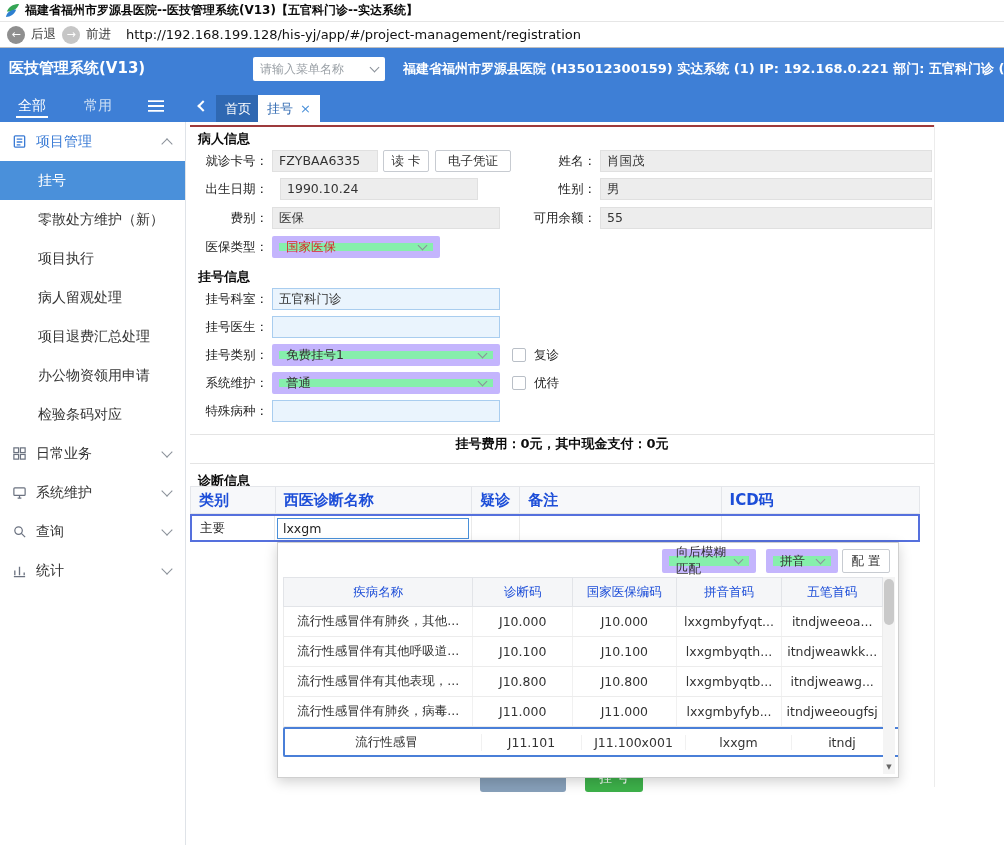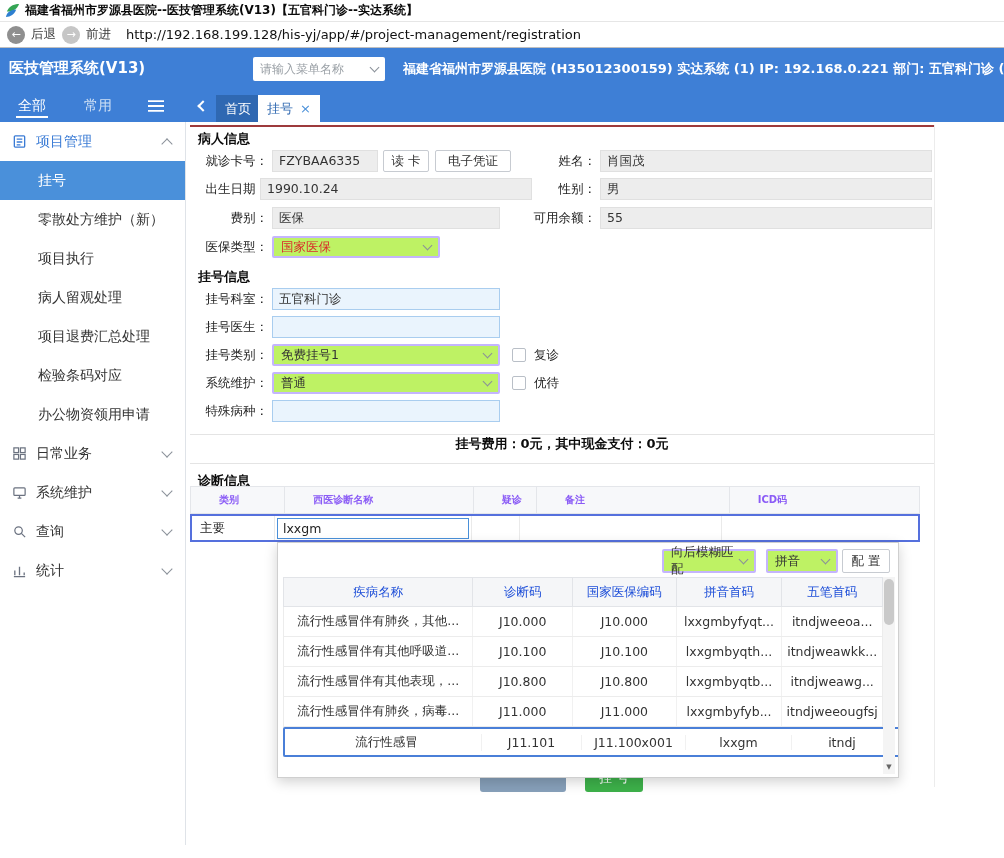--- a/index.html
+++ b/index.html
@@ -55,32 +55,32 @@
 
   
   .main{position:absolute;left:186px;top:122px;width:818px;height:736px;background:#fff;}
   .redline{position:absolute;left:4px;top:3px;width:744px;height:2px;background:#9d3a3c;}
   .rightline{position:absolute;left:748px;top:3px;width:1px;height:662px;background:#ececec;}
   .sectitle{position:absolute;font-size:13px;font-weight:700;color:#0c0c0c;}
   .flabel{position:absolute;width:82px;text-align:right;font-size:12.5px;color:#222;line-height:22px;white-space:nowrap;}
   .fld{position:absolute;height:22px;line-height:20px;padding:0 6px;font-size:12.5px;overflow:hidden;white-space:nowrap;}
   .fld.gray{background:#ededed;border:1px solid #e0e0e0;color:#333;}
   .fld.blue{background:#eaf4fd;border:1px solid #a9cdef;color:#333;}
-  .sel{position:absolute;height:22px;background:#bef264;border:2px solid #c4b5fd;border-radius:2px;display:flex;align-items:center;justify-content:space-between;padding:0 7px;font-size:12.5px;color:#333;}
+  .sel{position:absolute;height:22px;background:#86efac;border:7px solid #c4b5fd;border-radius:2px;display:flex;align-items:center;justify-content:space-between;padding:0 7px;font-size:12.5px;color:#333;}
   .sel .redtxt{color:#d92b2b;}
   .dchev{width:7px;height:7px;border-right:1.5px solid #8a9099;border-bottom:1.5px solid #8a9099;transform:rotate(45deg);margin-top:-3px;flex:none;margin-left:6px;}
   .sbtn{position:absolute;height:22px;background:#fff;border:1px solid #c7cbd1;border-radius:2px;font-size:12.5px;display:flex;align-items:center;justify-content:center;color:#333;white-space:nowrap;}
   .cbx{position:absolute;width:14px;height:14px;background:#fff;border:1px solid #b9bfc7;border-radius:2px;}
   .cblabel{position:absolute;font-size:12.5px;line-height:22px;color:#222;}
   .feebar{position:absolute;left:4px;top:312px;width:744px;height:30px;border-top:1px solid #e4e4e4;border-bottom:1px solid #e4e4e4;display:flex;align-items:flex-start;justify-content:center;font-weight:700;font-size:13px;color:#0c0c0c;}
 
   
   .diagtable{position:absolute;left:4px;top:364px;width:730px;}
   .hrow{display:flex;height:28px;background:#f7f8fa;border:1px solid #e4e6ea;}
-  .hcell{display:flex;align-items:center;padding:0 8px;font-weight:700;font-size:10px;color:#8b5cf6;border-right:1px solid #e4e6ea;overflow:hidden;white-space:nowrap;margin-left:20px;}
+  .hcell{display:flex;align-items:center;padding:0 8px;font-weight:700;font-size:15px;color:#1d4ed8;border-right:1px solid #e4e6ea;overflow:hidden;white-space:nowrap;}
   .hcell:last-child{border-right:none;}
   .drow{display:flex;height:28px;border:2px solid #5570dd;background:#fff;}
   .dcell{display:flex;align-items:center;padding:2px 8px;font-size:12.5px;color:#222;border-right:1px solid #eaeaea;overflow:hidden;white-space:nowrap;}
   .dcell:last-child{border-right:none;}
   .diaginput{width:100%;height:21px;border:1px solid #4a90d9;padding:0 5px;font-size:12.5px;outline:none;font-family:inherit;color:#222;}
 
   
   .bbtn{position:absolute;height:28px;border-radius:3px;display:flex;align-items:center;justify-content:center;color:#fff;font-size:13px;z-index:1;overflow:hidden;}
   .bbtn.grayb{background:#87a0ba;}
   .bbtn.greenb{background:#3db14a;}
@@ -164,22 +164,22 @@
       </span>
       <span>项目管理</span>
       <span class="grow"></span>
       <span class="chev up"></span>
     </div>
     <div class="navitem selected">挂号</div>
     <div class="navitem">零散处方维护（新）</div>
     <div class="navitem">项目执行</div>
     <div class="navitem">病人留观处理</div>
     <div class="navitem">项目退费汇总处理</div>
+    <div class="navitem">办公物资领用申请</div>
     <div class="navitem">检验条码对应</div>
-    <div class="navitem">办公物资领用申请</div>
 
     <div class="navgroup">
       <span class="gicon">
         <svg width="15" height="15" viewBox="0 0 16 16" fill="none" stroke="#6b7280" stroke-width="1.3">
             <rect x="2" y="2" width="5" height="5"></rect>
             <rect x="9" y="2" width="5" height="5"></rect>
             <rect x="2" y="9" width="5" height="5"></rect>
             <rect x="9" y="9" width="5" height="5"></rect>
           </svg>
       </span>
@@ -228,21 +228,21 @@
     <div class="sectitle" style="left:12px;top:8px">病人信息</div>
 
     <div class="flabel" style="left:0;top:28px">就诊卡号：</div>
     <div class="fld gray" style="left:86px;top:28px;width:106px">FZYBAA6335</div>
     <div class="sbtn" style="left:197px;top:28px;width:46px">读 卡</div>
     <div class="sbtn" style="left:249px;top:28px;width:76px">电子凭证</div>
     <div class="flabel" style="left:330px;top:28px;width:80px">姓名：</div>
     <div class="fld gray" style="left:414px;top:28px;width:332px">肖国茂</div>
 
     <div class="flabel" style="left:0;top:56px">出生日期：</div>
-    <div class="fld gray" style="left:74px;top:56px;width:272px">1990.10.24</div>
+    <div class="fld gray" style="left:94px;top:56px;width:198px">1990.10.24</div>
     <div class="flabel" style="left:330px;top:56px;width:80px">性别：</div>
     <div class="fld gray" style="left:414px;top:56px;width:332px">男</div>
 
     <div class="flabel" style="left:0;top:85px">费别：</div>
     <div class="fld gray" style="left:86px;top:85px;width:228px">医保</div>
     <div class="flabel" style="left:330px;top:85px;width:80px">可用余额：</div>
     <div class="fld gray" style="left:414px;top:85px;width:332px">55</div>
 
     <div class="flabel" style="left:0;top:114px">医保类型：</div>
     <div class="sel" style="left:86px;top:114px;width:168px">

